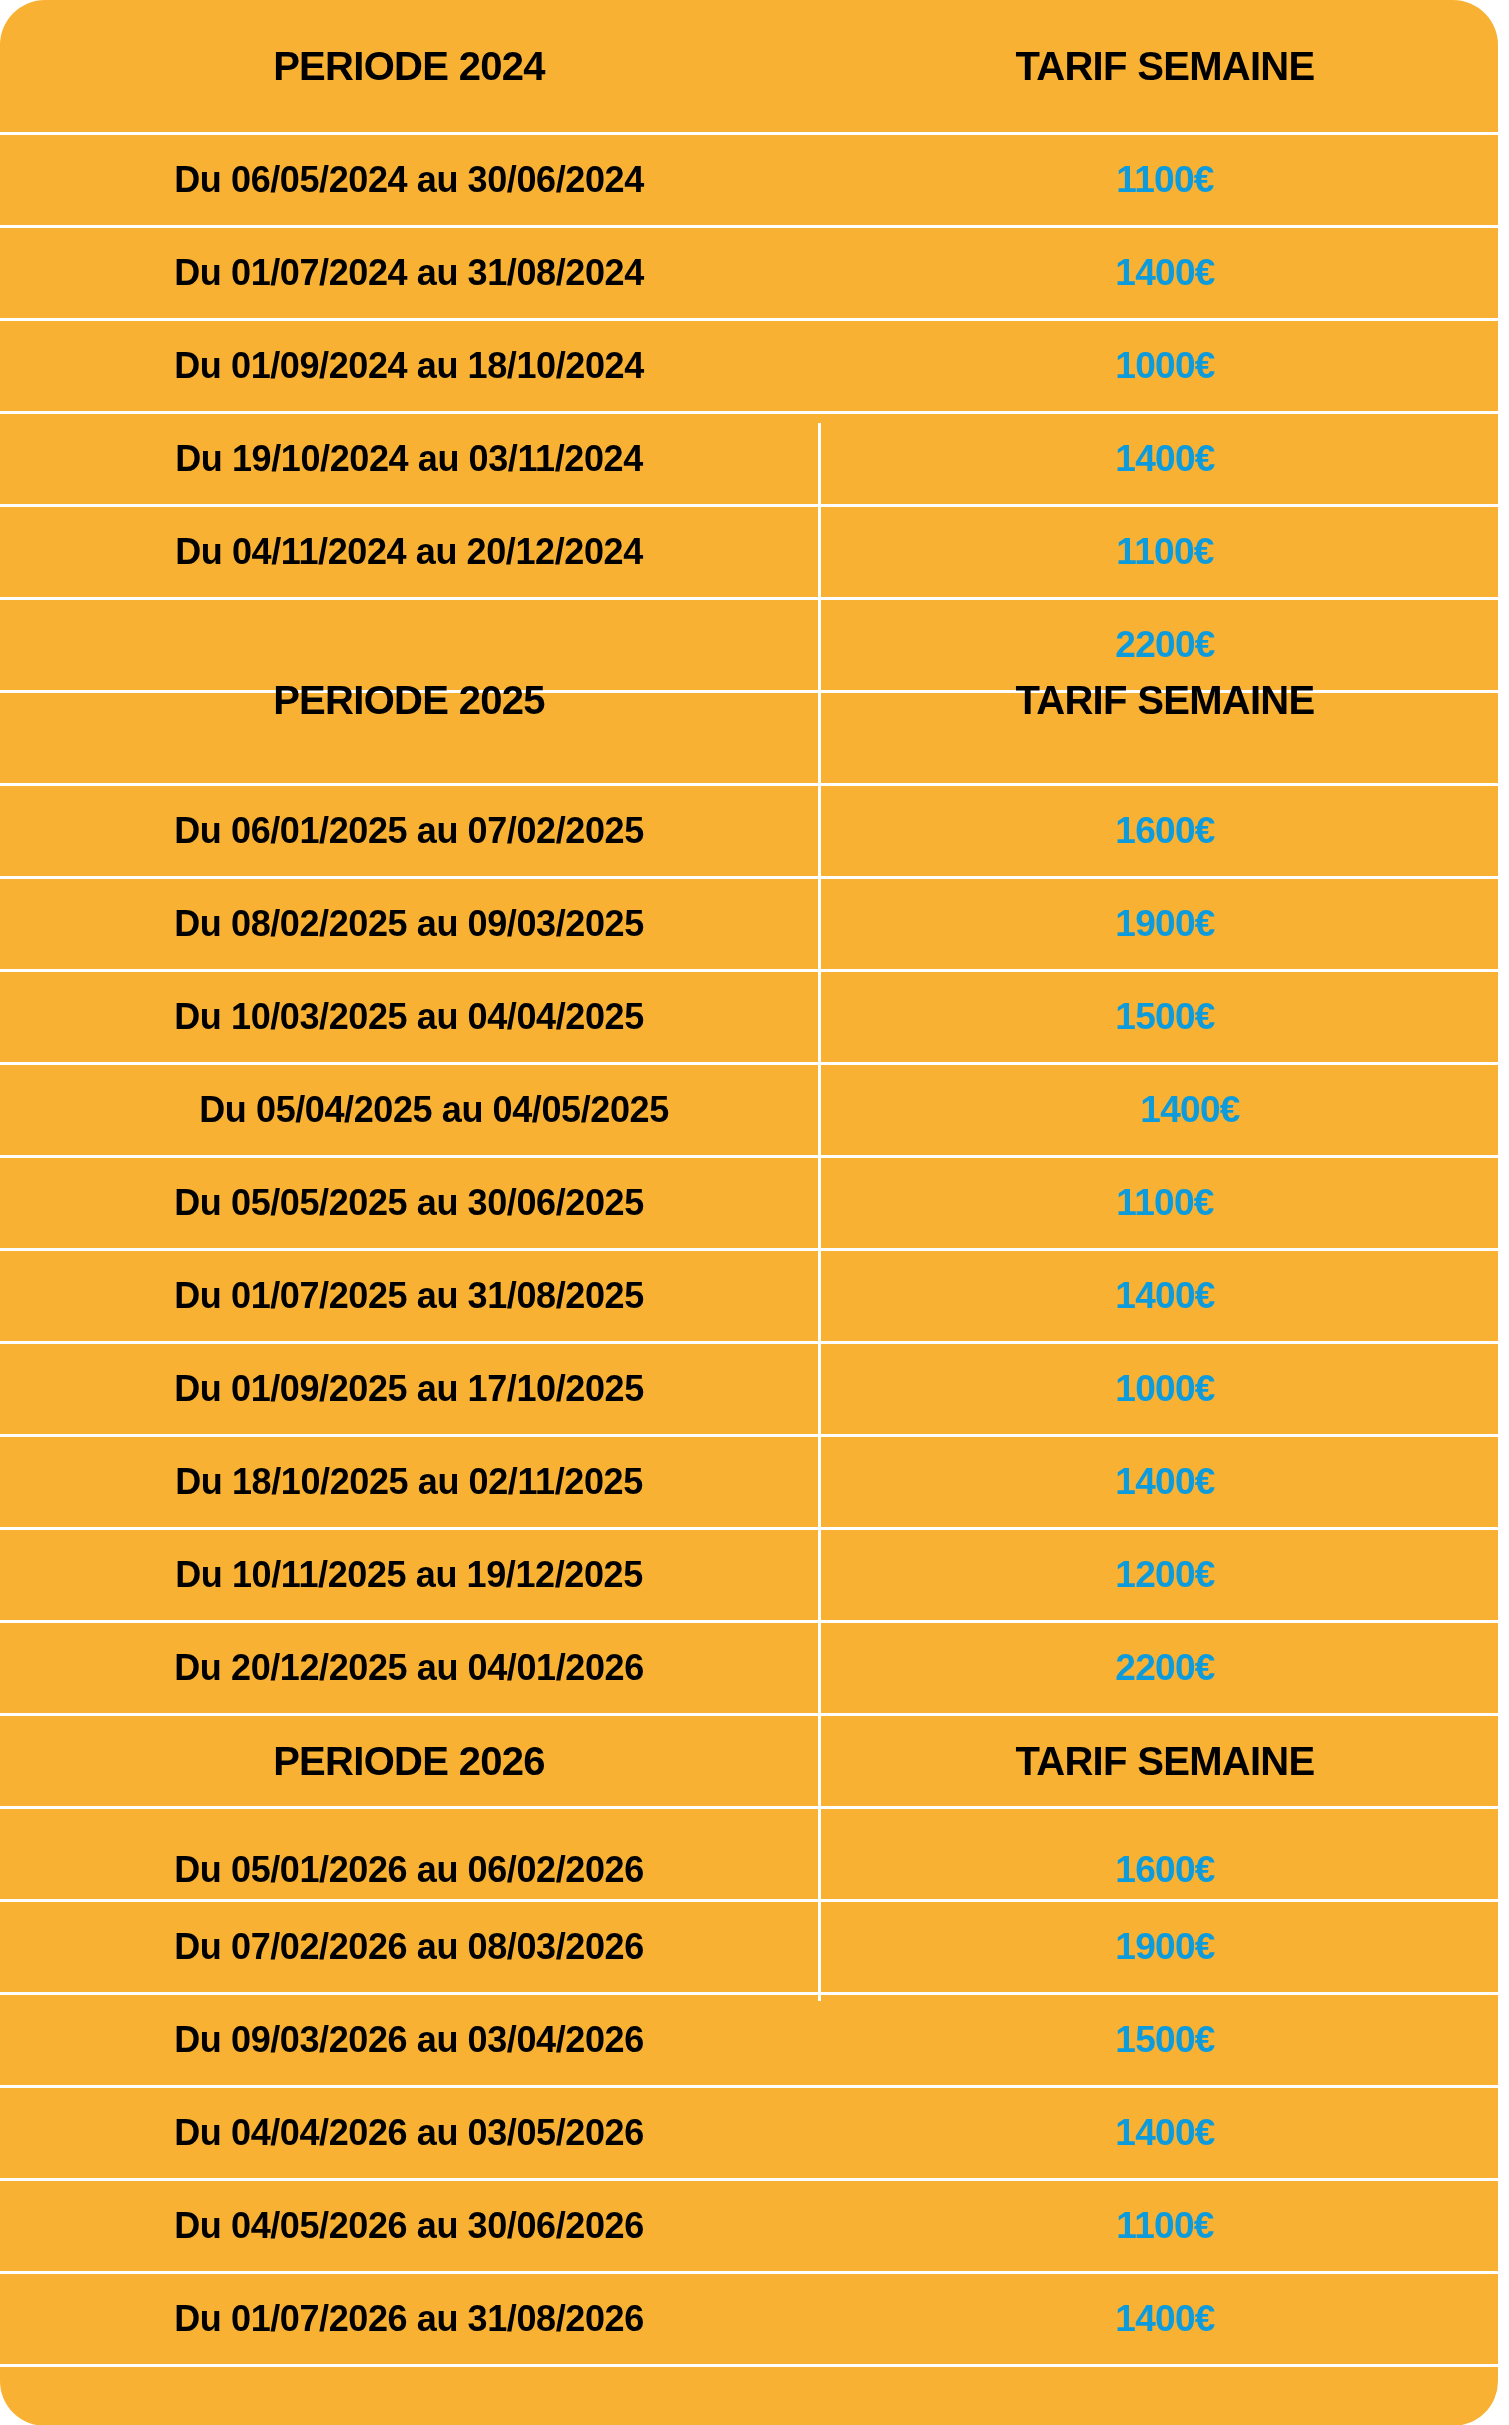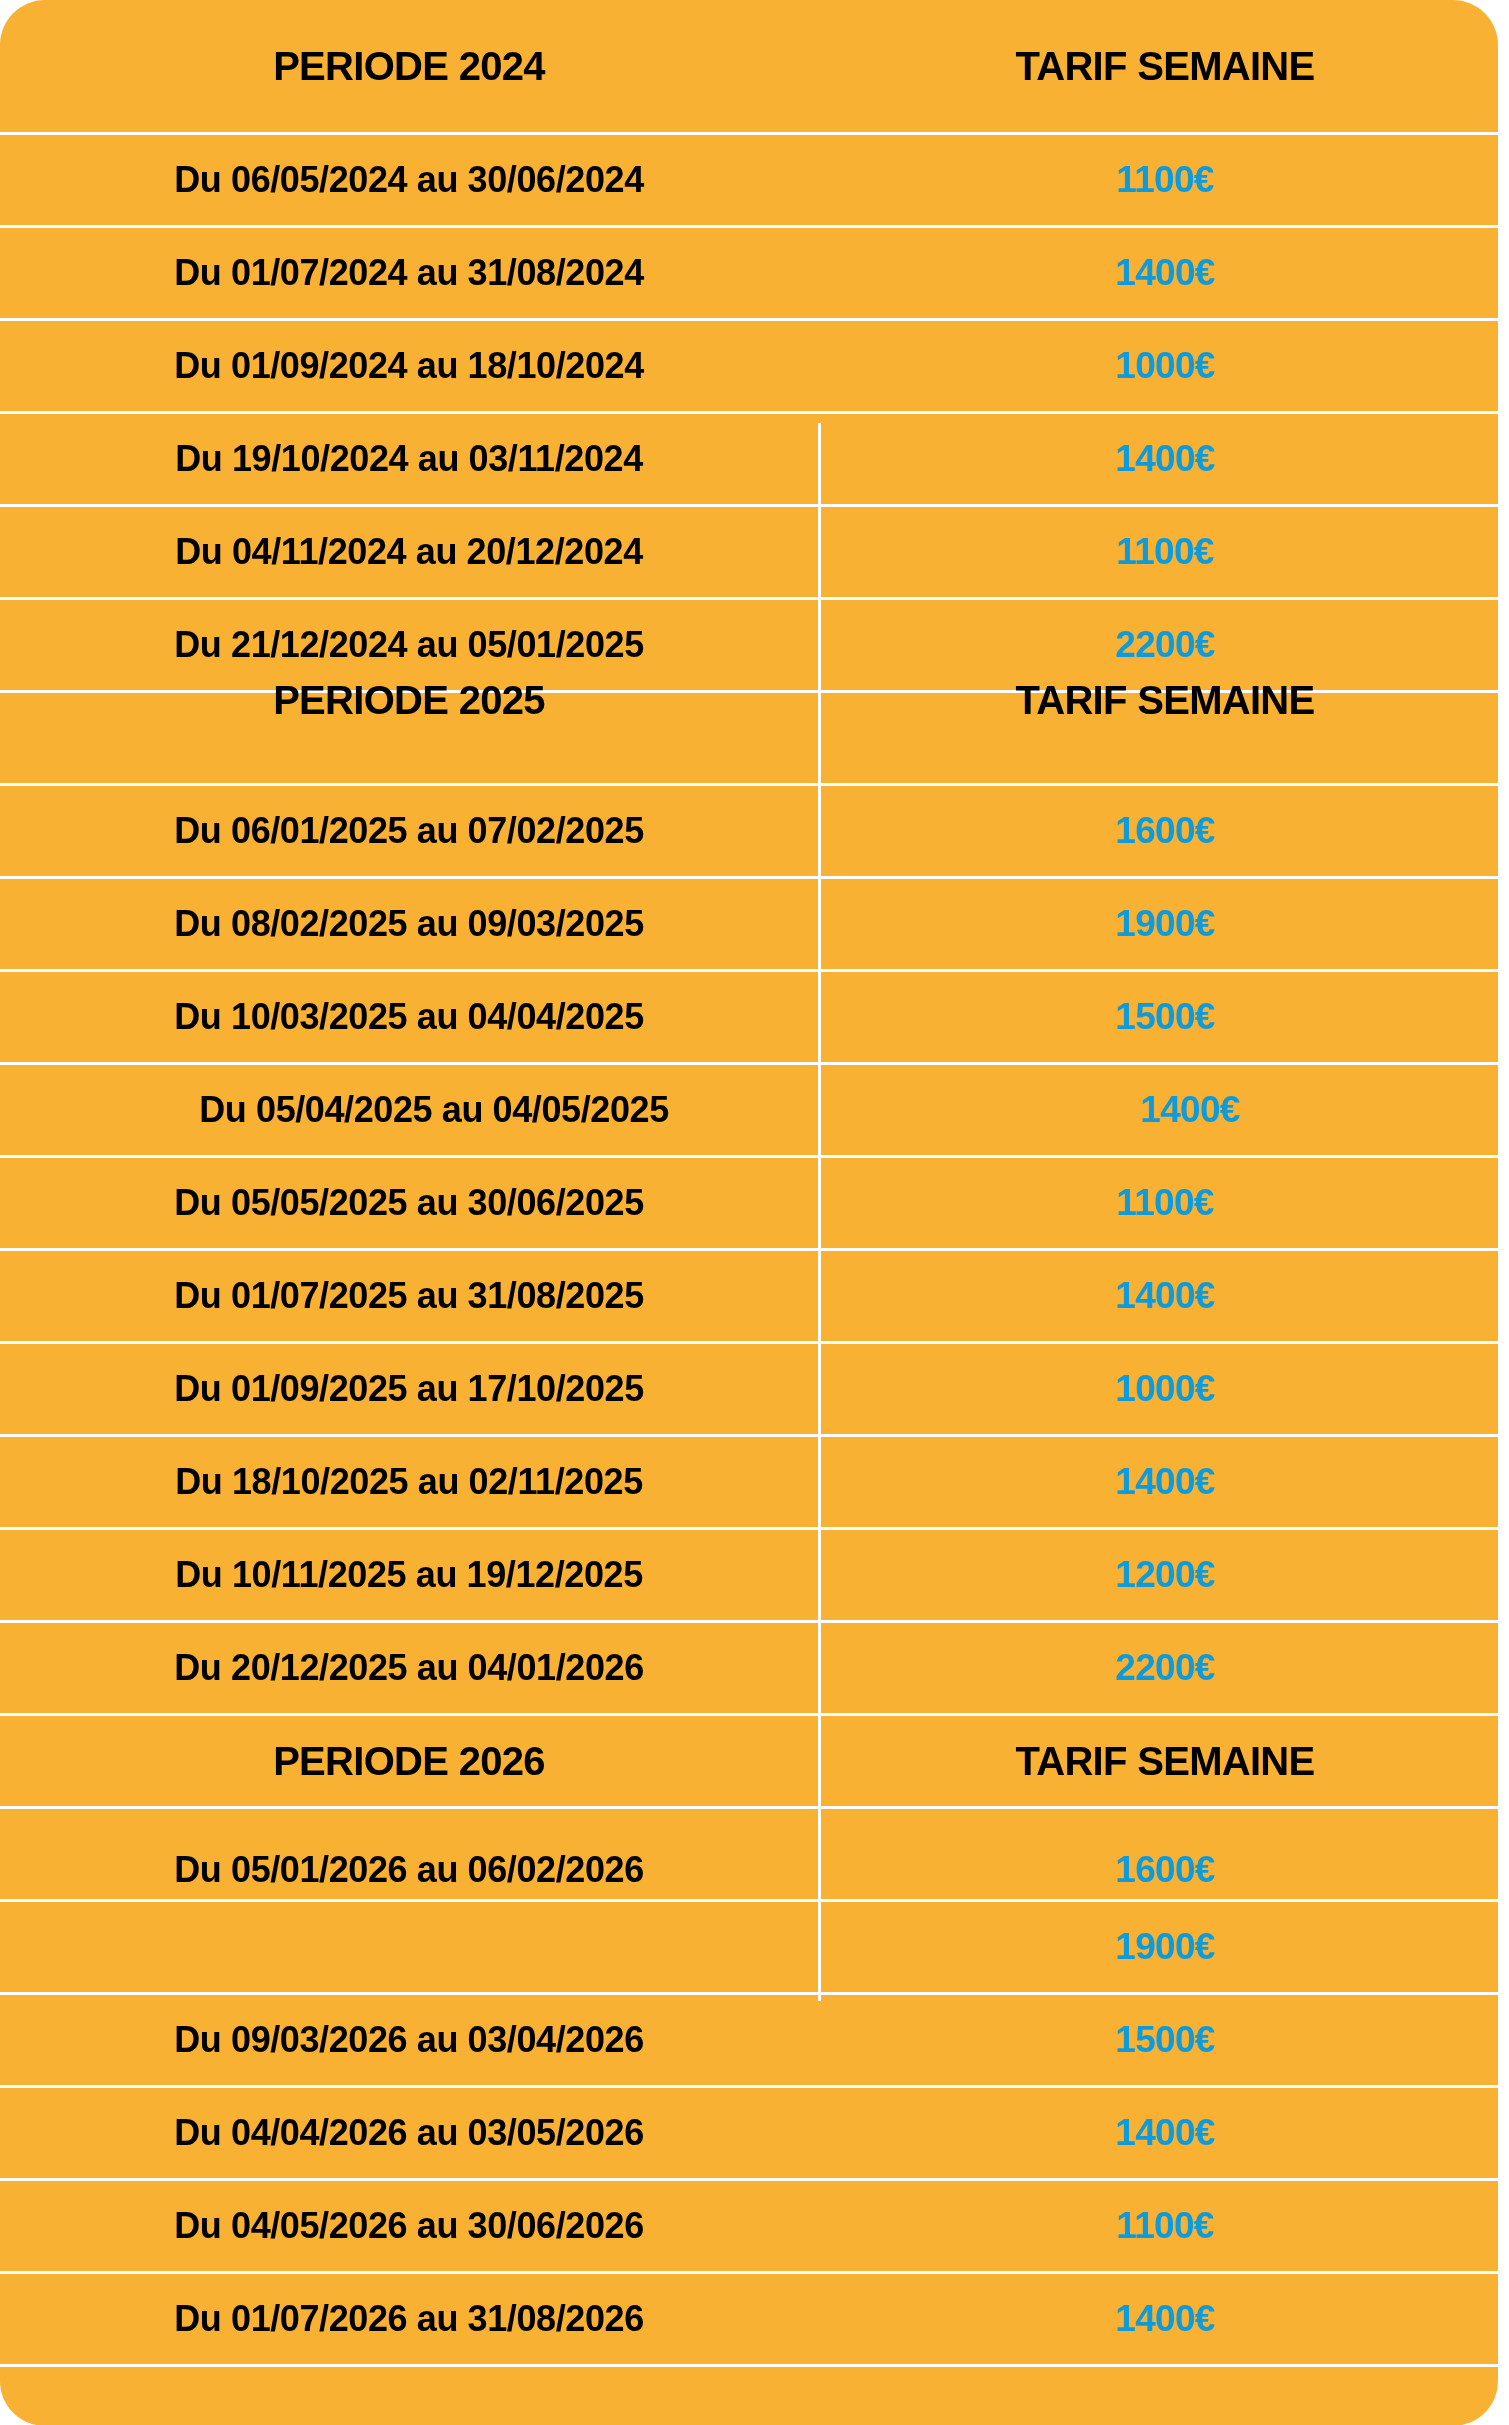--- a/index.html
+++ b/index.html
@@ -109,21 +109,20 @@
       <span class="cell-left">Du 19/10/2024 au 03/11/2024</span>
       <span class="cell-right" style="color: rgb(14, 155, 219);">1400€</span>
     </div>
     <div class="hline" style="top: 504px;"></div>
     <div class="row data" style="top: 507px;">
       <span class="cell-left">Du 04/11/2024 au 20/12/2024</span>
       <span class="cell-right" style="color: rgb(14, 155, 219);">1100€</span>
     </div>
     <div class="hline" style="top: 597px;"></div>
     <div class="row data" style="top: 600px;">
-      <span class="cell-left">Du 21/12/2024 au 05/01/2025</span>
       <span class="cell-right" style="color: rgb(14, 155, 219);">2200€</span>
     </div>
     <div class="hline" style="top: 690px;"></div>
     <div class="row header" style="top: 655px;">
       <span class="cell-left">PERIODE 2025</span>
       <span class="cell-right">TARIF SEMAINE</span>
     </div>
     <div class="hline" style="top: 783px;"></div>
     <div class="row data" style="top: 786px;">
       <span class="cell-left">Du 06/01/2025 au 07/02/2025</span>
@@ -179,20 +178,21 @@
       <span class="cell-left">PERIODE 2026</span>
       <span class="cell-right">TARIF SEMAINE</span>
     </div>
     <div class="hline" style="top: 1806px;"></div>
     <div class="row data" style="top: 1809px; margin-top: 16px;">
       <span class="cell-left">Du 05/01/2026 au 06/02/2026</span>
       <span class="cell-right" style="color: rgb(14, 155, 219);">1600€</span>
     </div>
     <div class="hline" style="top: 1899px;"></div>
     <div class="row data" style="top: 1902px;">
+      <span class="cell-left">Du 07/02/2026 au 08/03/2026</span>
       <span class="cell-right" style="color: rgb(14, 155, 219);">1900€</span>
     </div>
     <div class="hline" style="top: 1992px;"></div>
     <div class="row data" style="top: 1995px;">
       <span class="cell-left">Du 09/03/2026 au 03/04/2026</span>
       <span class="cell-right" style="color: rgb(14, 155, 219);">1500€</span>
     </div>
     <div class="hline" style="top: 2085px;"></div>
     <div class="row data" style="top: 2088px;">
       <span class="cell-left">Du 04/04/2026 au 03/05/2026</span>

